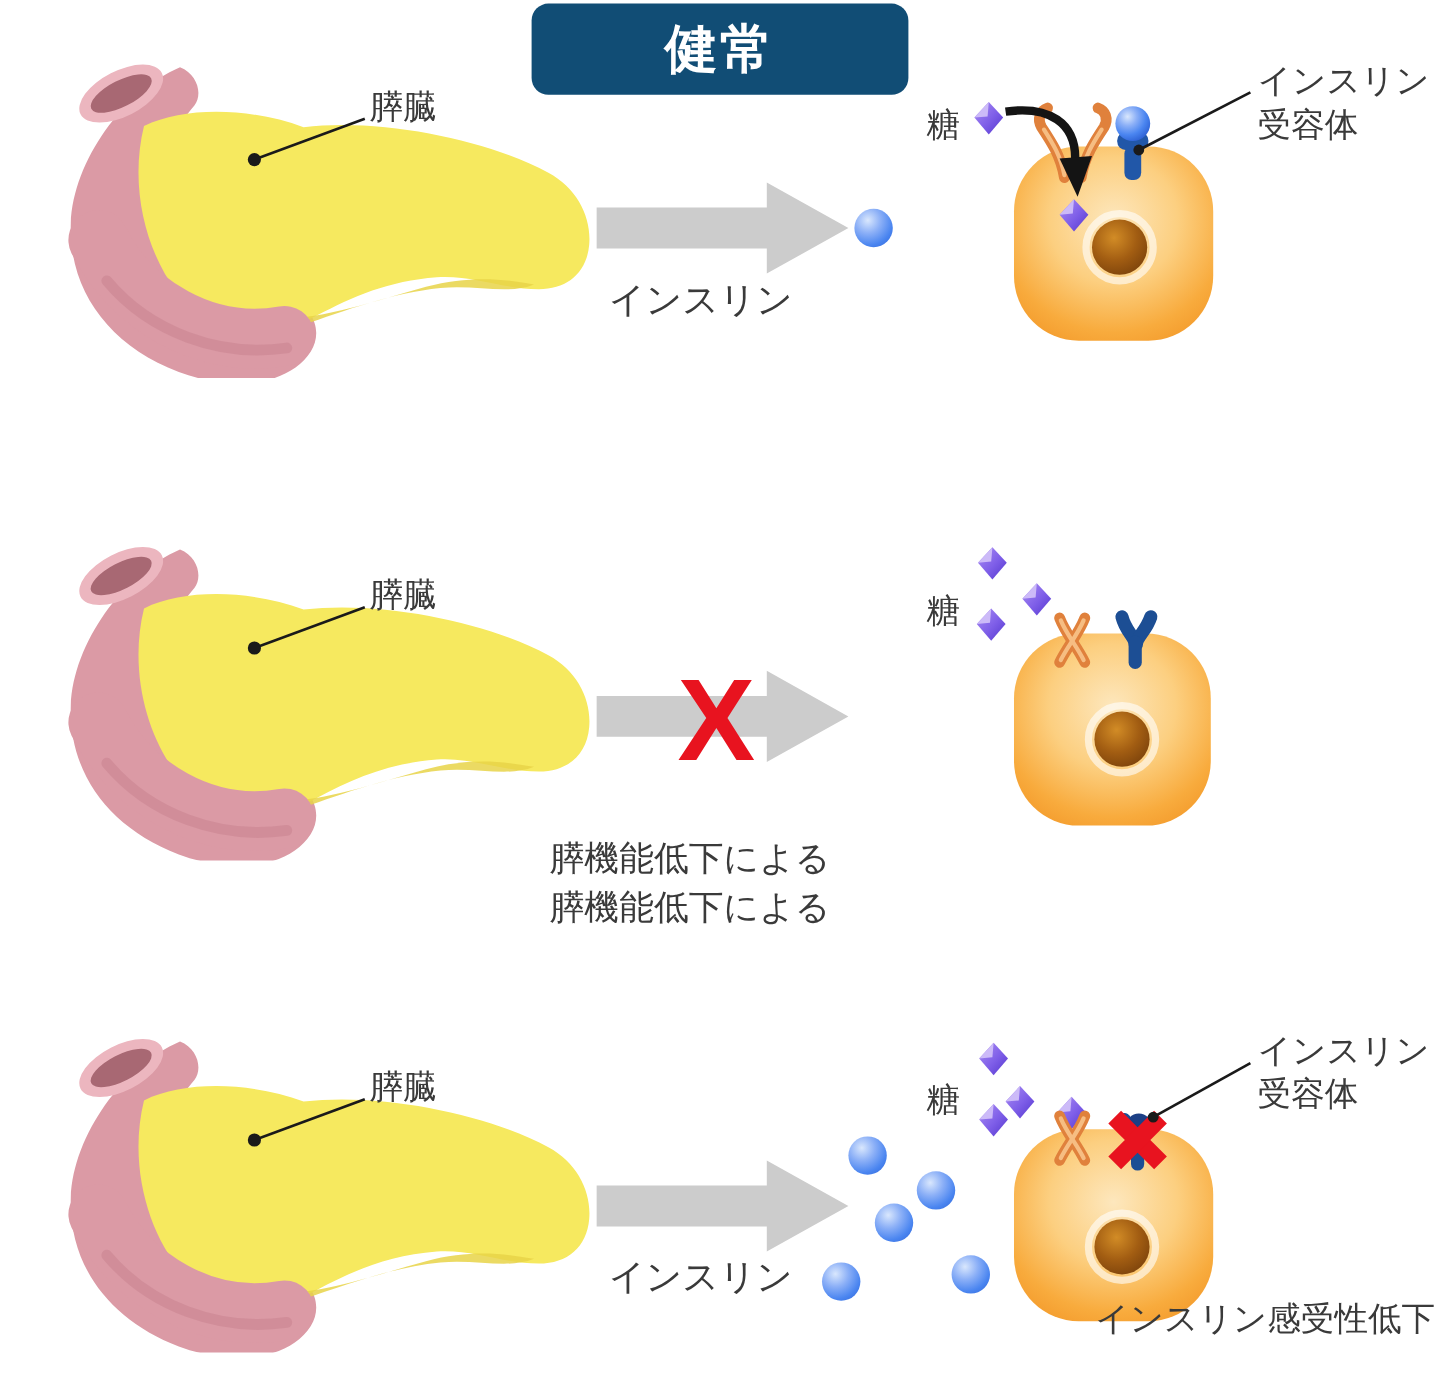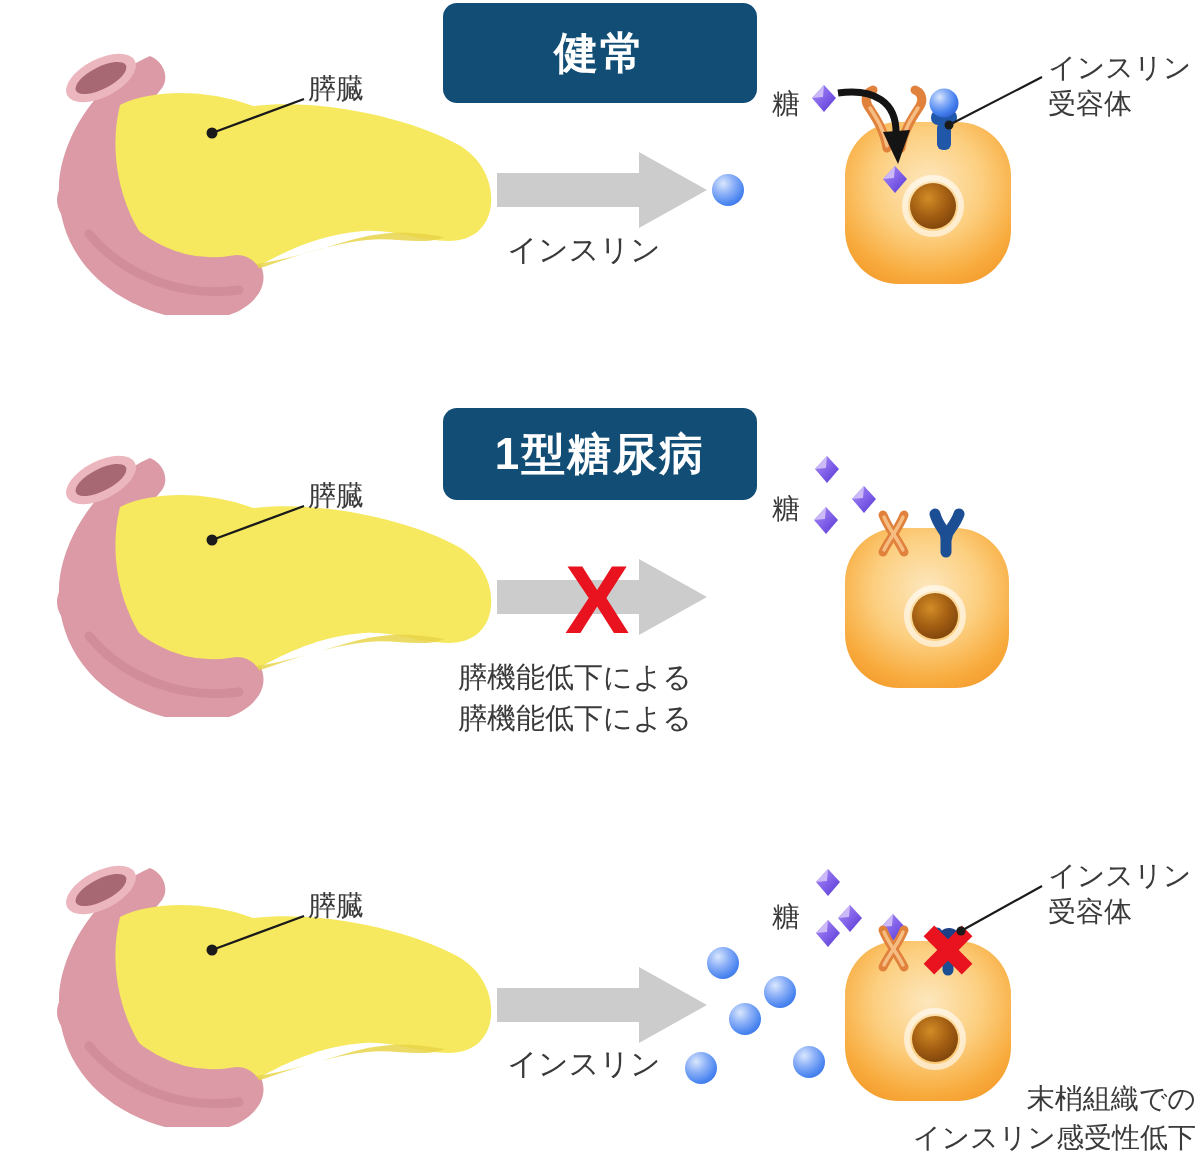--- a/index.html
+++ b/index.html
@@ -2,21 +2,21 @@
 <html><head>
 <meta charset="utf-8">
 <style>
   html,body{margin:0;padding:0;background:#ffffff;}
   #stage{
     position:relative;width:1200px;height:1152px;background:#ffffff;overflow:hidden;
     font-family:"Liberation Sans","DejaVu Sans",sans-serif;color:#3a3a3a;
   }
   .abs{position:absolute;}
   .titlebar{
-    position:absolute;left:443px;width:314px;height:100px;
+    position:absolute;left:443px;width:314px;height:76px;
     background:#114d75;color:#ffffff;border-radius:14px;
     display:flex;align-items:center;justify-content:center;
     font-size:44px;font-weight:bold;letter-spacing:2px;
   }
   .lbl{position:absolute;font-size:28px;color:#3a3a3a;white-space:nowrap;}
   .arrow-caption{position:absolute;width:212px;text-align:center;font-size:30px;color:#3a3a3a;}
   .two-line{line-height:36px;}
   .note-center{position:absolute;left:405px;width:340px;text-align:center;font-size:29px;line-height:41px;color:#3a3a3a;}
   .note-right{position:absolute;left:900px;width:296px;text-align:right;font-size:28px;line-height:39px;color:#3a3a3a;}
   .xmark{
@@ -119,33 +119,32 @@
     <use href="#glc" x="35" y="85" width="34" height="34"></use>
     <circle cx="90" cy="128" r="28" fill="none" stroke="#ffffff" stroke-width="6" opacity="0.6"></circle>
     <circle cx="90" cy="128" r="23" fill="url(#gnuc)"></circle>
   </svg>
 
   <div class="lbl two-line" style="left:1048px;top:50px">
     <div>インスリン</div>
     <div>受容体</div>
   </div>
 
-  <div class="titlebar" style="top:408px;height:92px">1型糖尿病</div>
 
   <svg class="abs" style="left:25px;top:452px" width="470" height="265">
       <use href="#panc"></use>
     </svg>
   <div class="lbl" style="left:308px;top:477px">膵臓</div>
 
   <svg class="abs" style="left:497px;top:557px" width="212" height="80">
       <use href="#garrow"></use>
     </svg>
   <div class="xmark">X</div>
 
-  <div class="note-center" style="top:657px">
+  <div class="note-center" style="top:696px">
     <div>膵機能低下による</div>
     <div>膵機能低下による</div>
   </div>
 
   <div class="lbl" style="left:772px;top:490px">糖</div>
   <svg class="glc-pos" style="left:810px;top:453px" viewBox="-17 -17 34 34">
       <use href="#glc" x="-17" y="-17" width="34" height="34"></use>
     </svg>
   <svg class="glc-pos" style="left:847px;top:483px" viewBox="-17 -17 34 34">
       <use href="#glc" x="-17" y="-17" width="34" height="34"></use>
@@ -223,21 +222,20 @@
     <circle cx="92" cy="144" r="28" fill="none" stroke="#ffffff" stroke-width="6" opacity="0.6"></circle>
     <circle cx="92" cy="144" r="23" fill="url(#gnuc)"></circle>
   </svg>
 
   <div class="lbl two-line" style="left:1048px;top:858px">
     <div>インスリン</div>
     <div>受容体</div>
   </div>
 
   <div class="note-right" style="top:1079px">
-    <div>末梢組織での</div>
     <div>インスリン感受性低下</div>
   </div>
 
   <svg class="abs" style="left:0;top:0;pointer-events:none" width="1200" height="1152">
     <g stroke="#1a1a1a" stroke-width="2.2" fill="none">
       <line x1="212" y1="133" x2="304" y2="99"></line>
       <line x1="212" y1="540" x2="304" y2="506"></line>
       <line x1="212" y1="950" x2="304" y2="916"></line>
       <line x1="949" y1="125" x2="1042" y2="77"></line>
       <line x1="961" y1="931" x2="1042" y2="886"></line>

